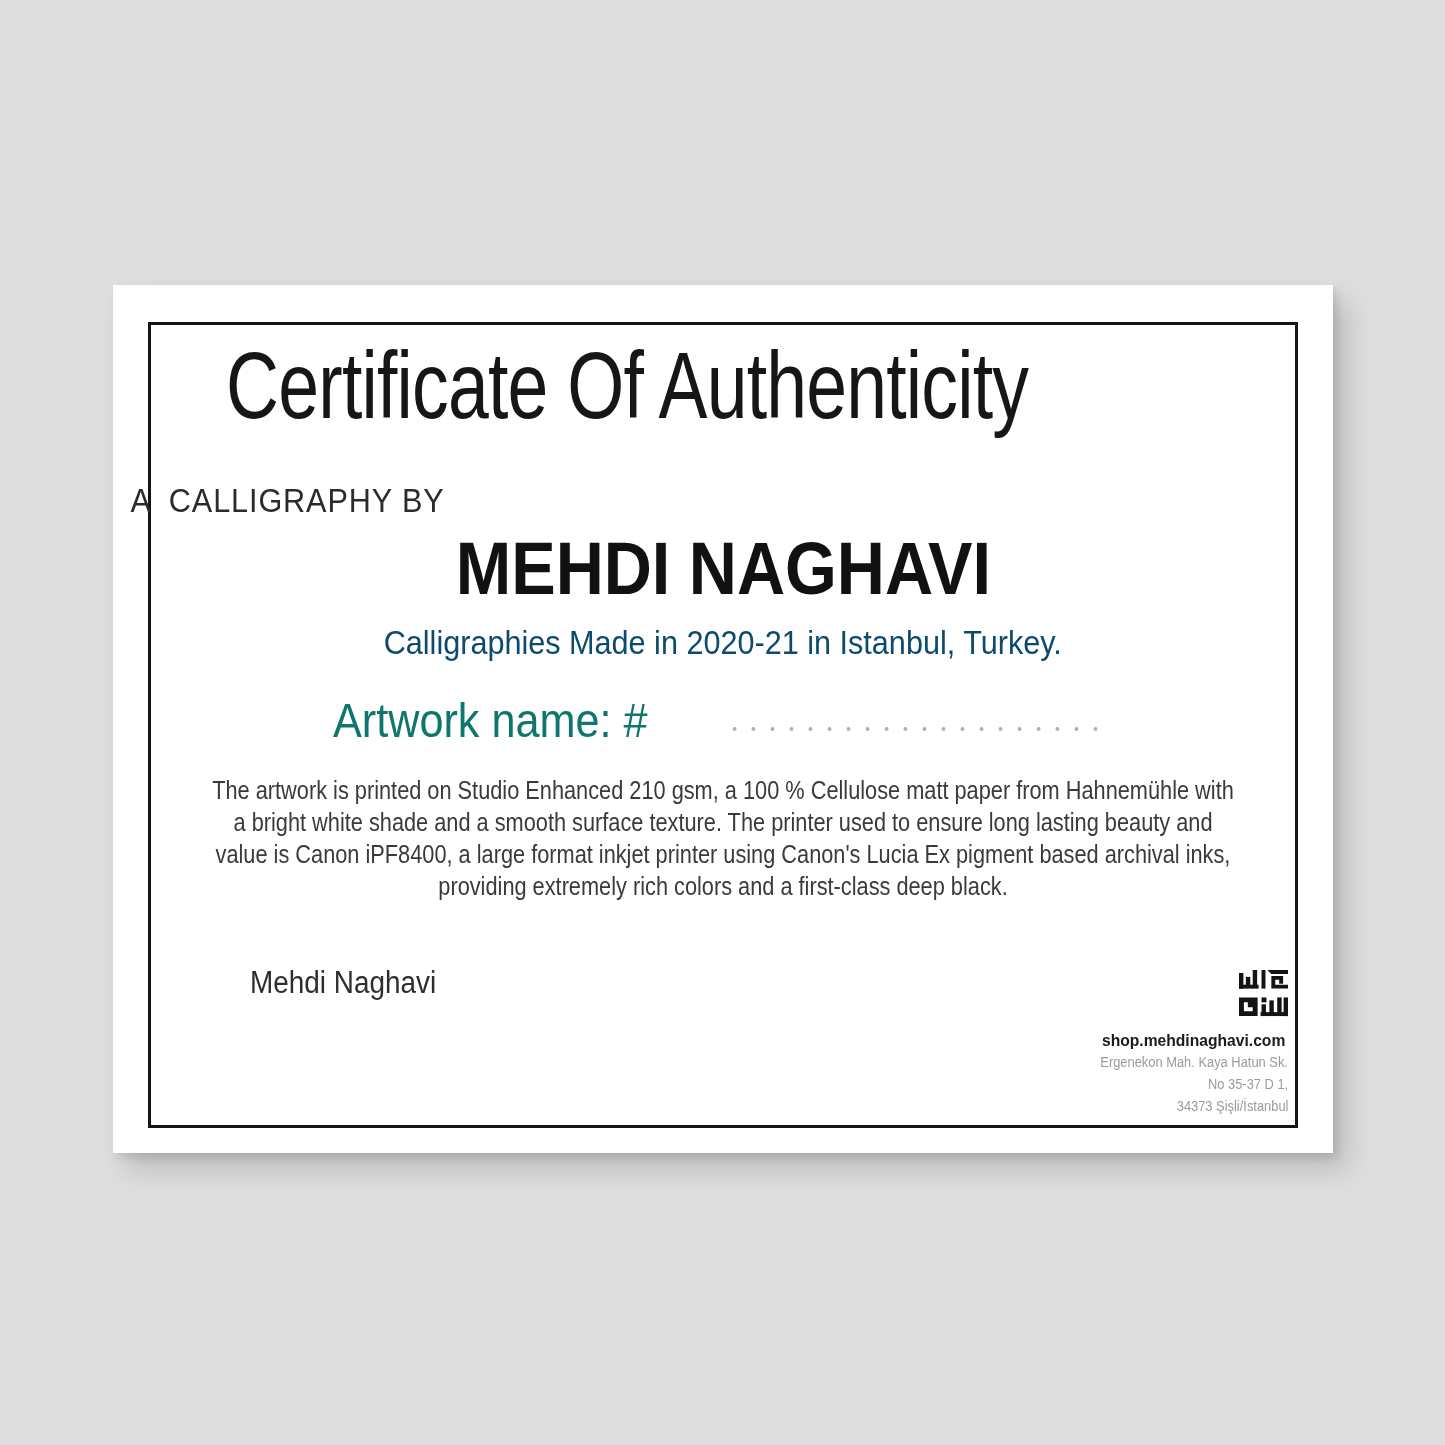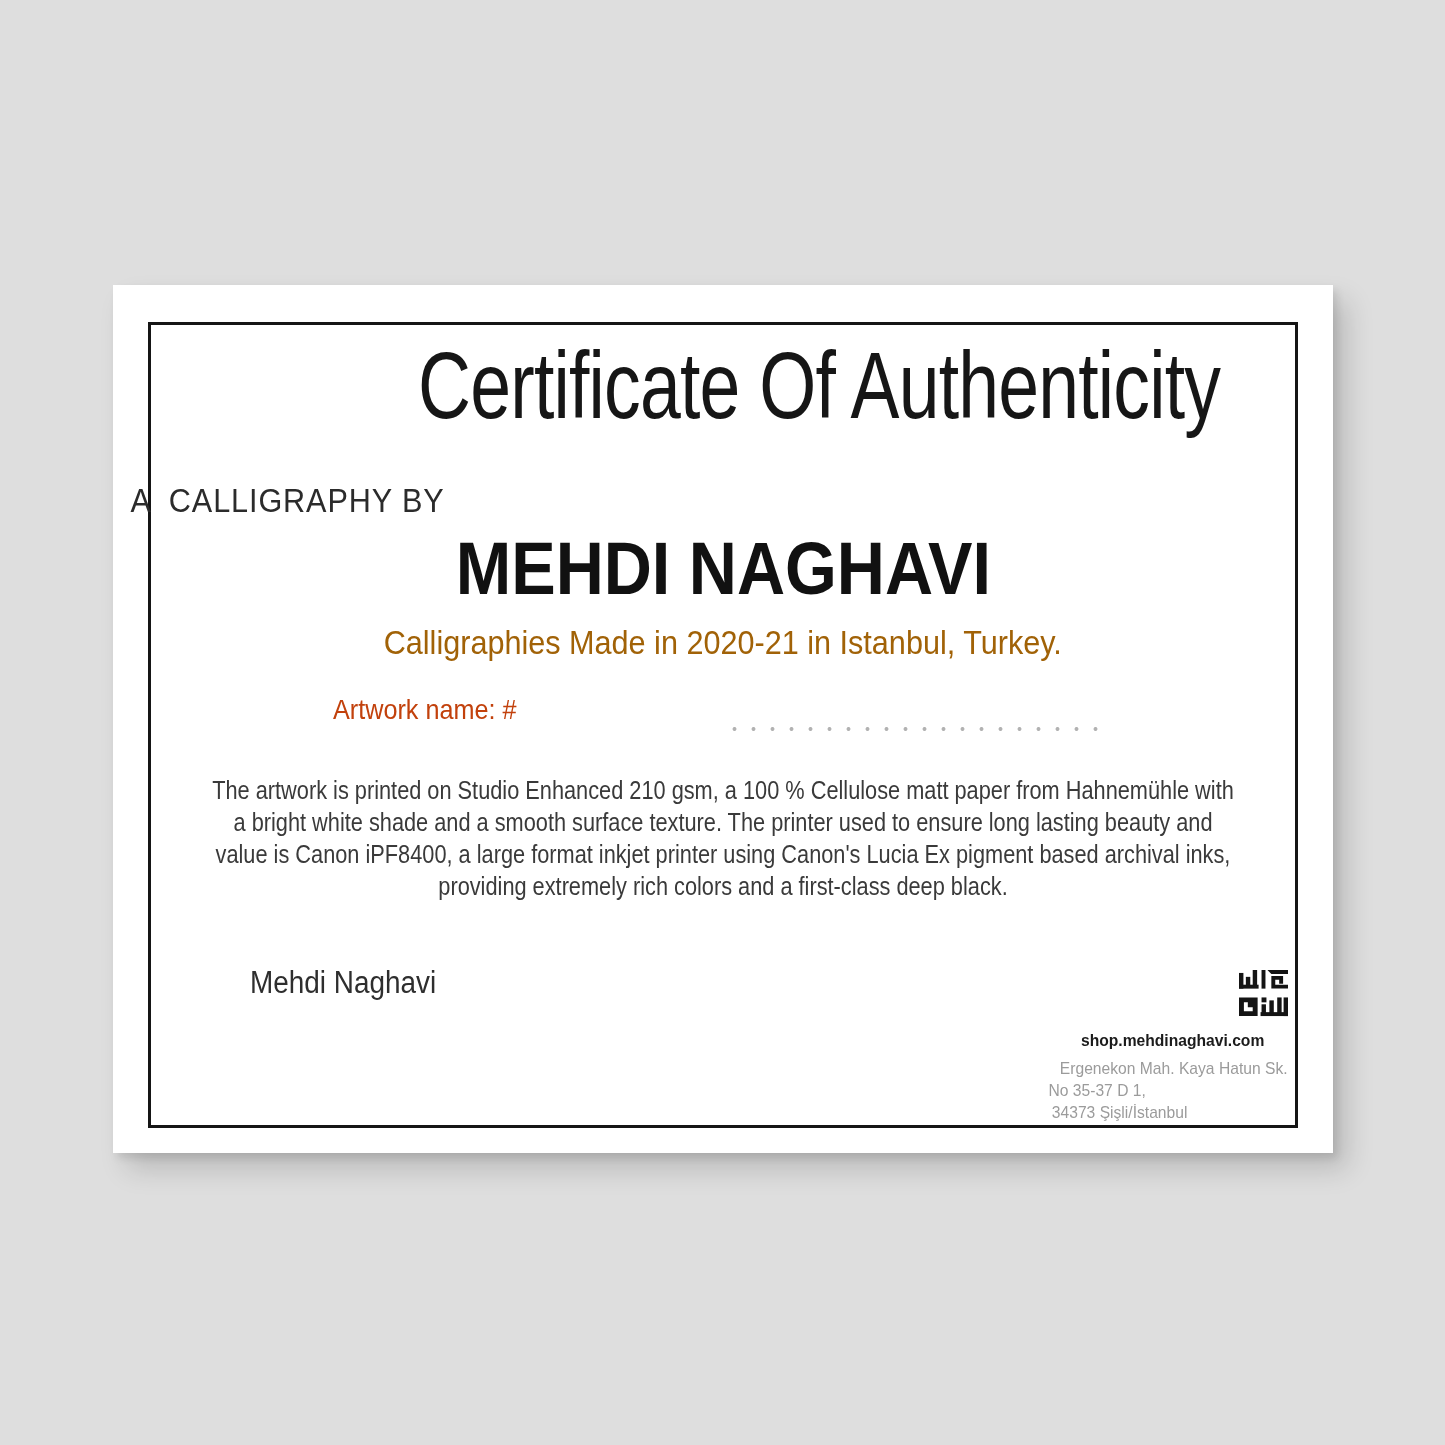--- a/index.html
+++ b/index.html
@@ -25,21 +25,21 @@
     border: 3px solid #151515;
   }
 
   .condense   { display: inline-block; transform: scaleX(0.78); transform-origin: center; white-space: nowrap; }
   .condense90 { display: inline-block; transform: scaleX(0.90); transform-origin: center; white-space: nowrap; }
   .condense-l { display: inline-block; transform: scaleX(0.90); transform-origin: left center; white-space: nowrap; }
   .condense-r { display: inline-block; transform: scaleX(0.92); transform-origin: right center; white-space: nowrap; }
 
   .title-row {
     position: absolute; top: 54px; left: 0; right: 0;
-    text-align: right;
+    text-align: left;
     font-size: 94px; line-height: 1;
     letter-spacing: -1px;
     color: #161616;
   }
   .byline-row {
     position: absolute; top: 198px; left: 0; right: 0;
     text-align: left;
     font-size: 34px; line-height: 1;
     letter-spacing: 1px;
     color: #2b2b2b;
@@ -50,27 +50,27 @@
     text-align: center;
     font-size: 74px; line-height: 1;
     font-weight: bold;
     letter-spacing: 0px;
     color: #111111;
   }
   .subtitle-row {
     position: absolute; top: 337px; left: 0; right: 0;
     text-align: center;
     font-size: 34px; line-height: 1.2;
-    color: #a16207;
+    color: #0c4a6e;
   }
 
   .artwork-row {
     position: absolute; top: 410px; left: 220px; right: 228px;
-    font-size: 28px; line-height: 1.1;
-    color: #c2410c;
+    font-size: 48px; line-height: 1.1;
+    color: #0f766e;
   }
   .artwork-dots {
     position: absolute;
     left: 392px; right: 0; top: 30px;
     height: 8px;
     background-image: radial-gradient(circle, #b2b2b2 1.6px, rgba(0,0,0,0) 2.3px);
     background-size: 19px 8px;
     background-repeat: repeat-x;
     background-position: 0 center;
   }
@@ -96,24 +96,23 @@
   }
   .logo { width: 49px; height: 49px; display: inline-block; }
   .website {
     margin-top: 8px;
     font-size: 17px; font-weight: bold;
     color: #1b1b1b;
     line-height: 1.2;
     text-align: center;
   }
   .address {
-    margin-top: 7px;
-    font-size: 17px; line-height: 22px;
+    font-size: 14px; line-height: 22px;
     color: #9b9b9b;
-    text-align: left;
+    text-align: right;
   }
 </style>
 </head>
 <body>
 
 <div class="stage">
   <div class="card">
     <div class="card-border"></div>
 
     <div class="title-row">

